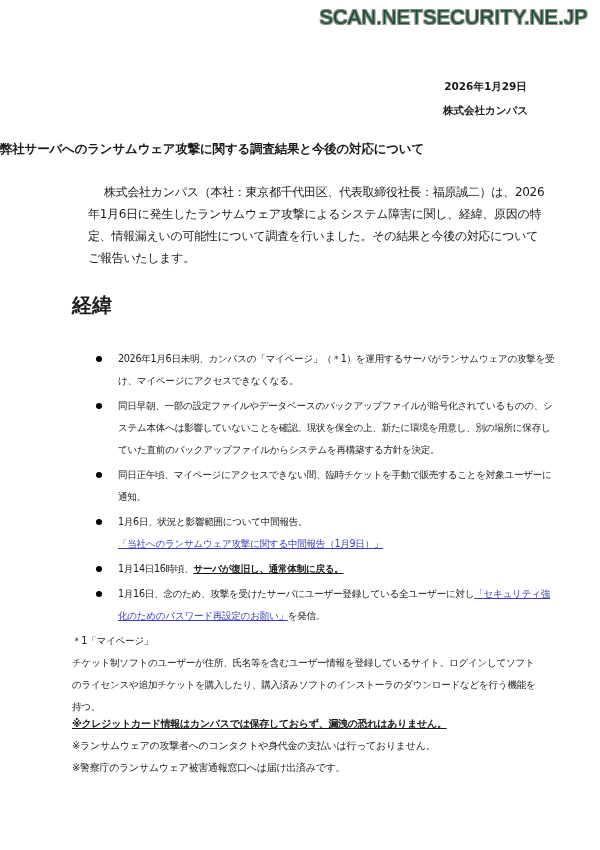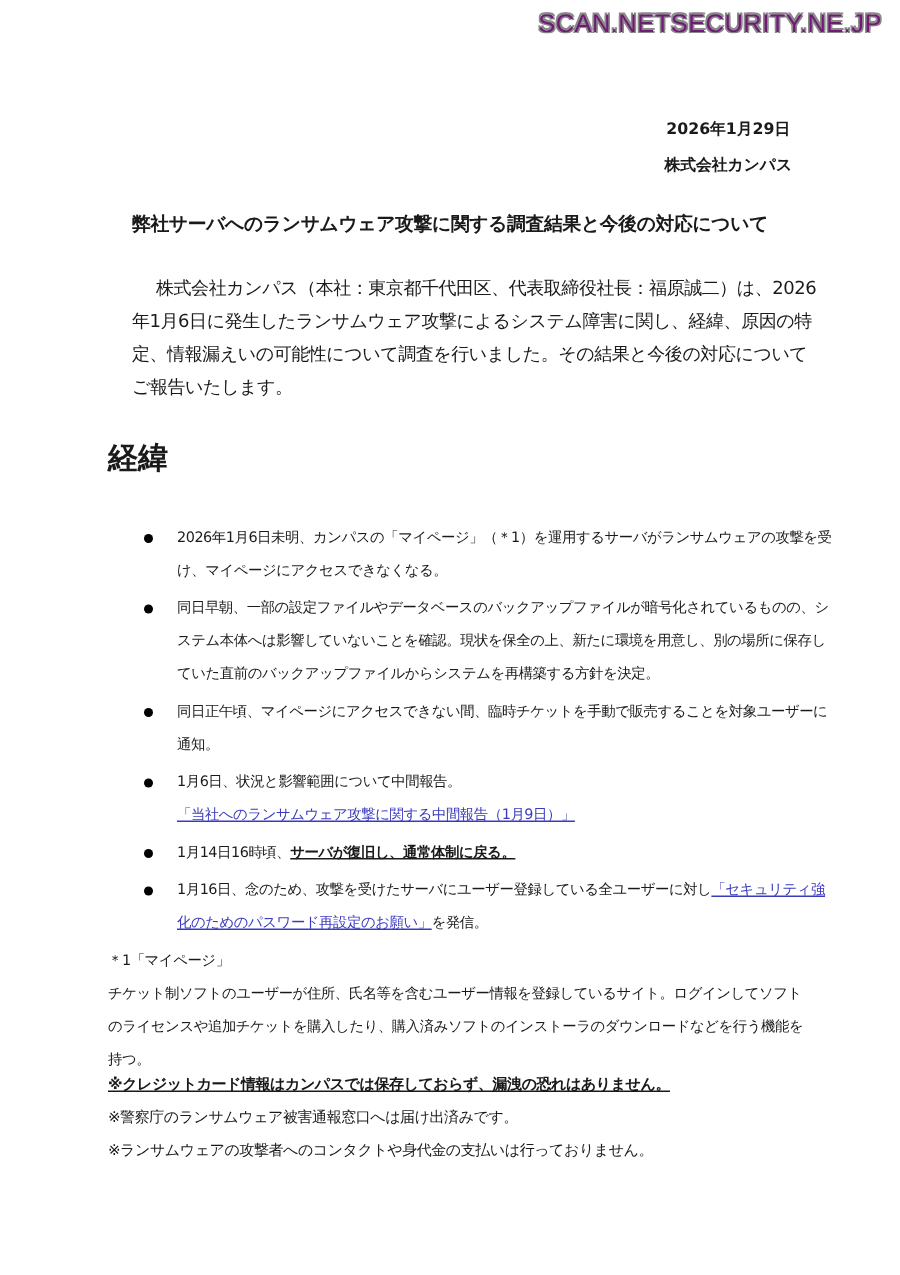--- a/index.html
+++ b/index.html
@@ -4,30 +4,30 @@
   <style>
     html, body { margin: 0; padding: 0; background: #ffffff; }
     body {
       width: 600px; height: 850px; position: relative; overflow: hidden;
       font-family: "DejaVu Sans", "Liberation Sans", sans-serif;
       color: #1a1a1a;
     }
     .watermark {
       position: absolute; top: 6px; right: 12px;
       font-family: "Liberation Sans", "DejaVu Sans", sans-serif;
-      font-size: 17px; letter-spacing: 0.3px;
-      color: #701a75;
+      font-size: 20px; letter-spacing: 0.3px;
+      color: #14532d;
       text-shadow: -1px -1px 0 #8a8a8a, 1px -1px 0 #8a8a8a, -1px 1px 0 #8a8a8a, 1px 1px 0 #8a8a8a;
     }
     .meta {
       position: absolute; right: 72px; top: 74px; text-align: center;
       font-size: 10.5px; font-weight: bold; line-height: 24px;
     }
     .doc-title {
-      position: absolute; left: 0; right: 0; top: 141px; text-align: center;
+      position: absolute; left: 0; right: 0; top: 141px; 
       font-size: 12.5px; font-weight: bold; letter-spacing: -0.2px; font-family: Liberation Mono, monospace;
     }
     .intro {
       position: absolute; left: 88px; width: 460px; top: 181px;
       font-size: 12px; line-height: 22px; text-indent: 16px; letter-spacing: -0.3px;
     }
     .section-heading {
       position: absolute; left: 72px; top: 292px;
       font-size: 20px; font-weight: bold;
     }
@@ -101,15 +101,15 @@
   </li>
 </ul>
 
 <div class="footnote">
   <div>＊1「マイページ」</div>
   <div>チケット制ソフトのユーザーが住所、氏名等を含むユーザー情報を登録しているサイト。ログインしてソフトのライセンスや追加チケットを購入したり、購入済みソフトのインストーラのダウンロードなどを行う機能を持つ。</div>
 </div>
 
 <div class="notes">
   <div class="bold">※クレジットカード情報はカンパスでは保存しておらず、漏洩の恐れはありません。</div>
+  <div>※ランサムウェアの攻撃者へのコンタクトや身代金の支払いは行っておりません。</div>
   <div>※警察庁のランサムウェア被害通報窓口へは届け出済みです。</div>
-  <div>※ランサムウェアの攻撃者へのコンタクトや身代金の支払いは行っておりません。</div>
 </div>
 
 </body></html>

